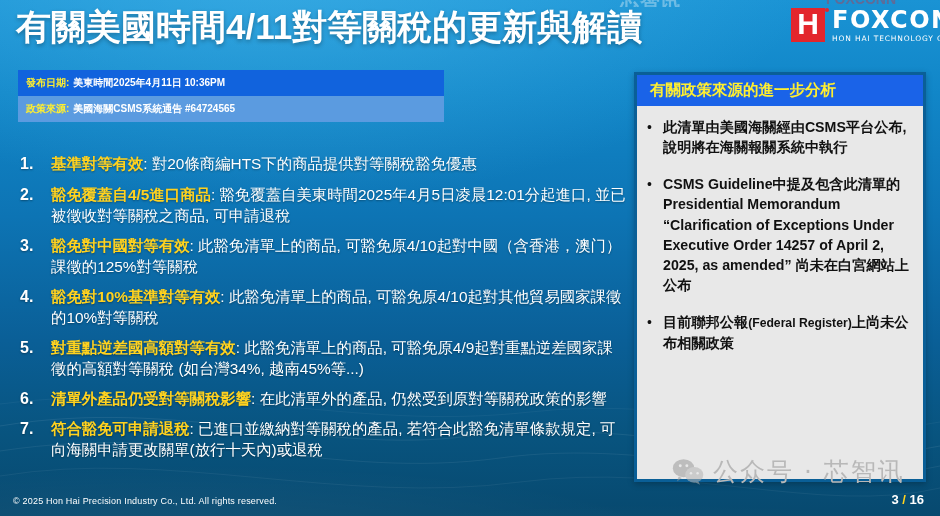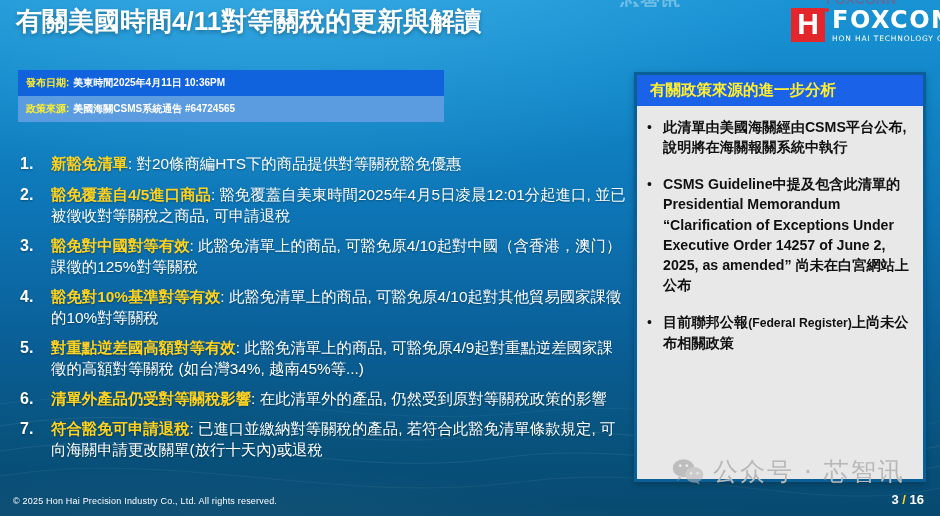--- a/index.html
+++ b/index.html
@@ -39,21 +39,21 @@
     font-size:20px; font-weight:bold; color:#ffffff; white-space:nowrap;
   }
   .topstrip .t2 {
     position:absolute; top:-9px; left:810px;
     font-size:14px; font-weight:bold; color:#e0242a; white-space:nowrap;
   }
 
   
   #title {
     position:absolute; left:16px; top:5px;
-    font-size:26px; font-weight:bold; color:#ffffff;
+    font-size:35px; font-weight:bold; color:#ffffff;
     letter-spacing:0px; line-height:1.25;
     text-shadow:0 2px 4px rgba(0,0,0,0.30);
     white-space:nowrap;
   }
 
   
   #logo {
     position:absolute; left:791px; top:8px;
     display:flex; align-items:center; gap:7px;
   }
@@ -196,21 +196,21 @@
     </div>
     <div class="inforow r2">
       <span class="lbl">政策來源:</span>
       <span class="val">美國海關CSMS系統通告 #64724565</span>
     </div>
   </div>
 
   <div id="list">
     <div class="item">
       <div class="num">1.</div>
-      <div class="txt"><span class="hd">新豁免清單</span><span class="bd">: 對20條商編HTS下的商品提供對等關稅豁免優惠</span></div>
+      <div class="txt"><span class="hd">基準對等有效</span><span class="bd">: 對20條商編HTS下的商品提供對等關稅豁免優惠</span></div>
     </div>
     <div class="item">
       <div class="num">2.</div>
       <div class="txt"><span class="hd">豁免覆蓋自4/5進口商品</span><span class="bd">: 豁免覆蓋自美東時間2025年4月5日凌晨12:01分起進口, 並已被徵收對等關稅之商品, 可申請退稅</span></div>
     </div>
     <div class="item">
       <div class="num">3.</div>
       <div class="txt"><span class="hd">豁免對中國對等有效</span><span class="bd">: 此豁免清單上的商品, 可豁免原4/10起對中國（含香港，澳门）課徵的125%對等關稅</span></div>
     </div>
     <div class="item">
@@ -235,21 +235,21 @@
     <div id="panel-head">
       <span class="ph">有關政策來源的進一步分析</span>
     </div>
     <div id="panel-body">
       <div class="pbullet">
         <div class="pdot">•</div>
         <div class="ptxt">此清單由美國海關經由CSMS平台公布, 說明將在海關報關系統中執行</div>
       </div>
       <div class="pbullet">
         <div class="pdot">•</div>
-        <div class="ptxt"><span>CSMS Guideline中提及包含此清單的 </span><span>Presidential Memorandum “Clarification of Exceptions Under Executive Order 14257 of June 2, 2025, as amended”</span><span> 尚未在白宮網站上公布</span></div>
+        <div class="ptxt"><span>CSMS Guideline中提及包含此清單的 </span><span>Presidential Memorandum “Clarification of Exceptions Under Executive Order 14257 of April 2, 2025, as amended”</span><span> 尚未在白宮網站上公布</span></div>
       </div>
       <div class="pbullet">
         <div class="pdot">•</div>
         <div class="ptxt"><span>目前聯邦公報</span><span class="sm">(Federal Register)</span><span>上尚未公布相關政策</span></div>
       </div>
     </div>
   </div>
 
   <div id="watermark">
     <svg id="wm-icon" viewBox="0 0 40 32">

